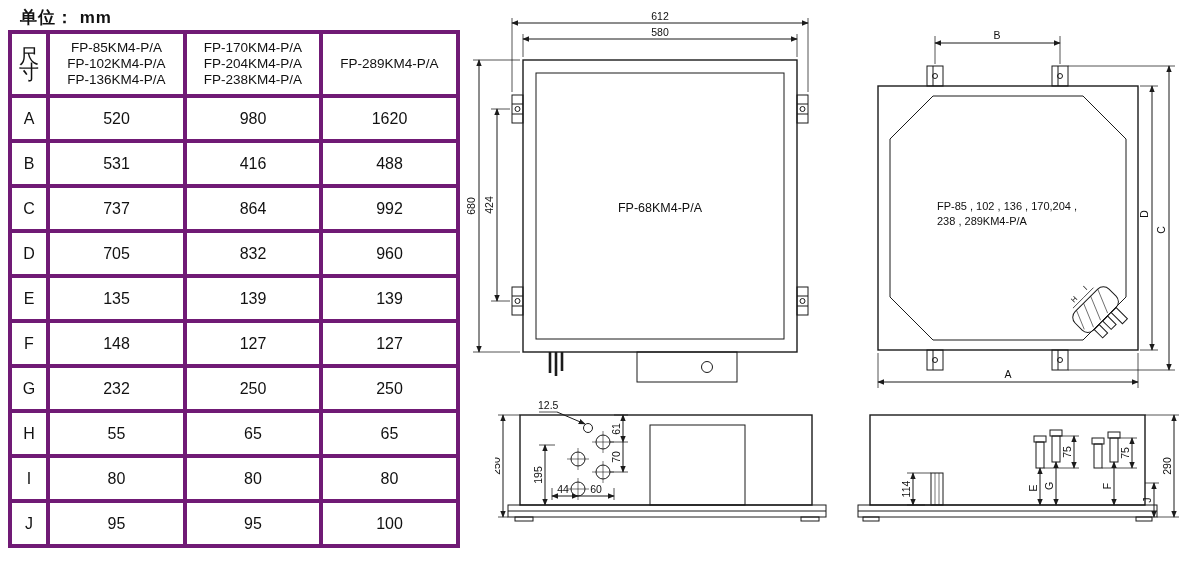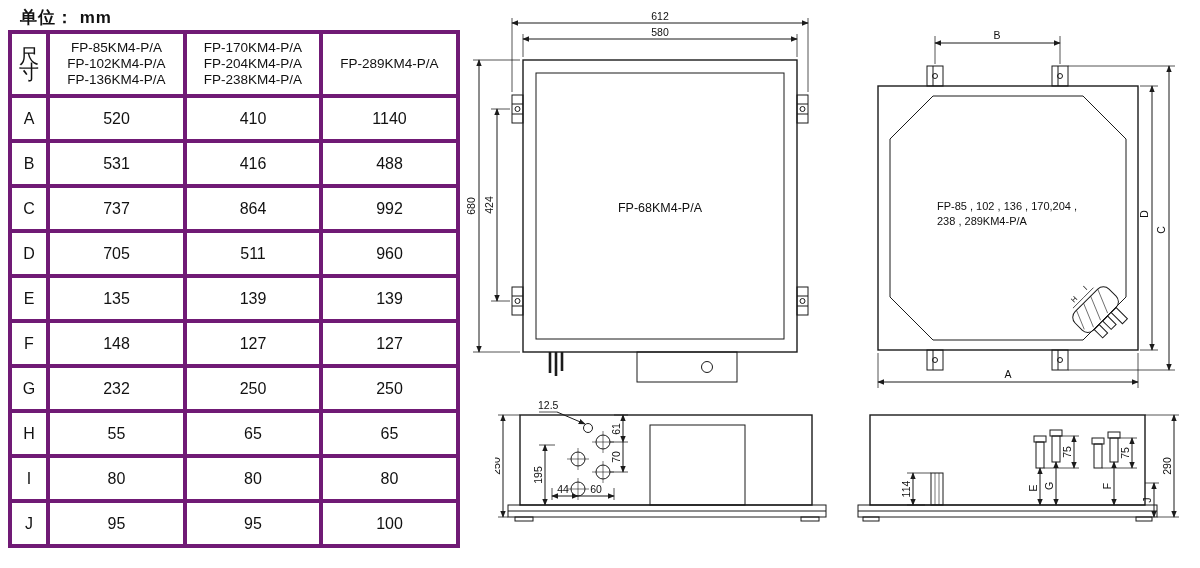--- a/index.html
+++ b/index.html
@@ -48,39 +48,39 @@
       <div>FP-204KM4-P/A</div>
       <div>FP-238KM4-P/A</div>
     </th>
     <th>
       <div>FP-289KM4-P/A</div>
     </th>
   </tr>
   <tr>
     <td>A</td>
     <td>520</td>
-    <td>410</td>
-    <td>1140</td>
+    <td>980</td>
+    <td>1620</td>
   </tr>
   <tr>
     <td>B</td>
     <td>531</td>
     <td>416</td>
     <td>488</td>
   </tr>
   <tr>
     <td>C</td>
     <td>737</td>
     <td>864</td>
     <td>992</td>
   </tr>
   <tr>
     <td>D</td>
     <td>705</td>
-    <td>511</td>
+    <td>832</td>
     <td>960</td>
   </tr>
   <tr>
     <td>E</td>
     <td>135</td>
     <td>139</td>
     <td>139</td>
   </tr>
   <tr>
     <td>F</td>

